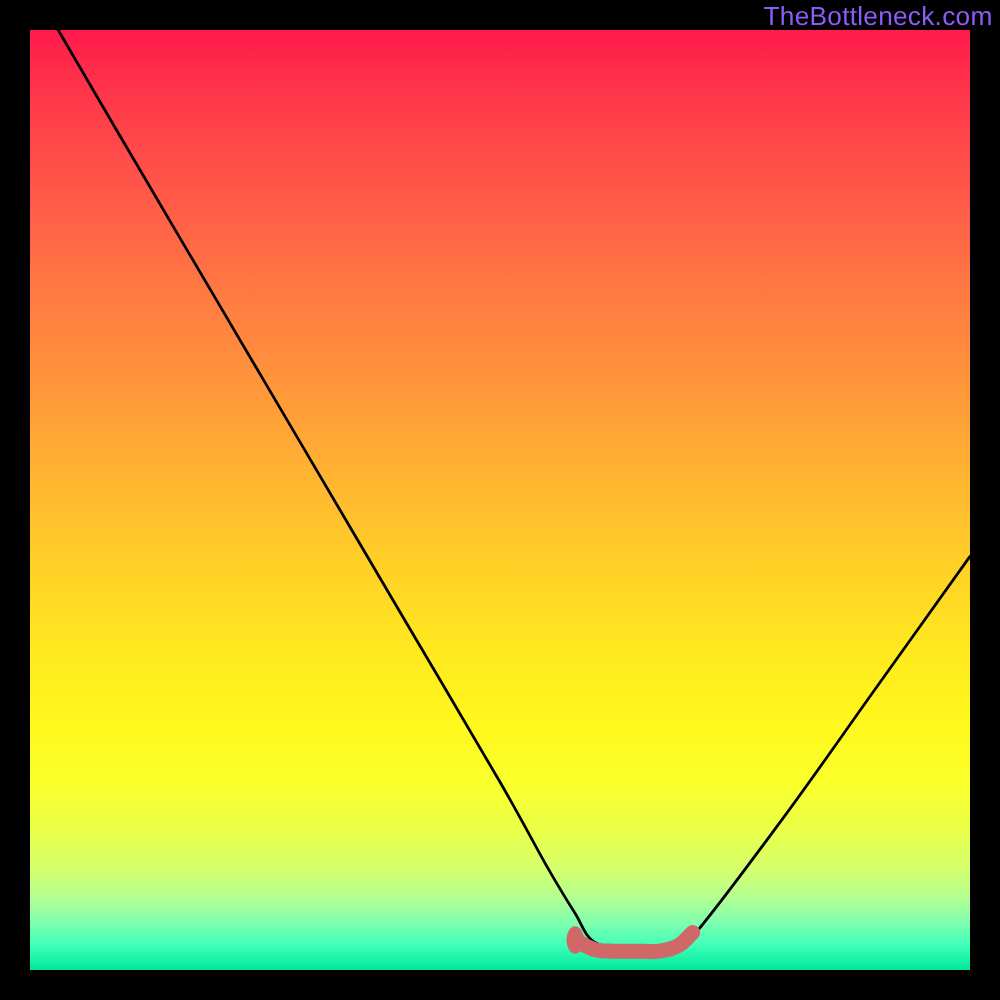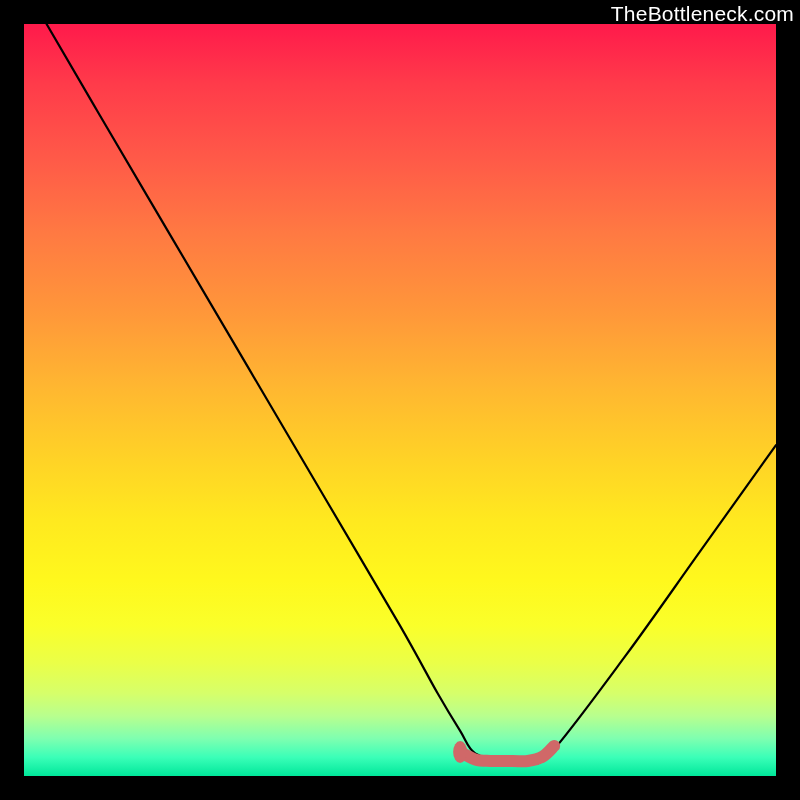--- a/index.html
+++ b/index.html
@@ -53,21 +53,21 @@
   svg.curve {
     position: absolute;
     inset: 0;
     width: 100%;
     height: 100%;
   }
   .watermark {
     position: absolute;
     top: 2px;
     right: 6px;
-    color: #ffffff;
+    color: #8b5cf6;
     font-size: 21px;
     font-weight: 400;
     letter-spacing: 0.2px;
     user-select: none;
   }
 </style>
 </head>
 <body>
 
 <div class="frame">

